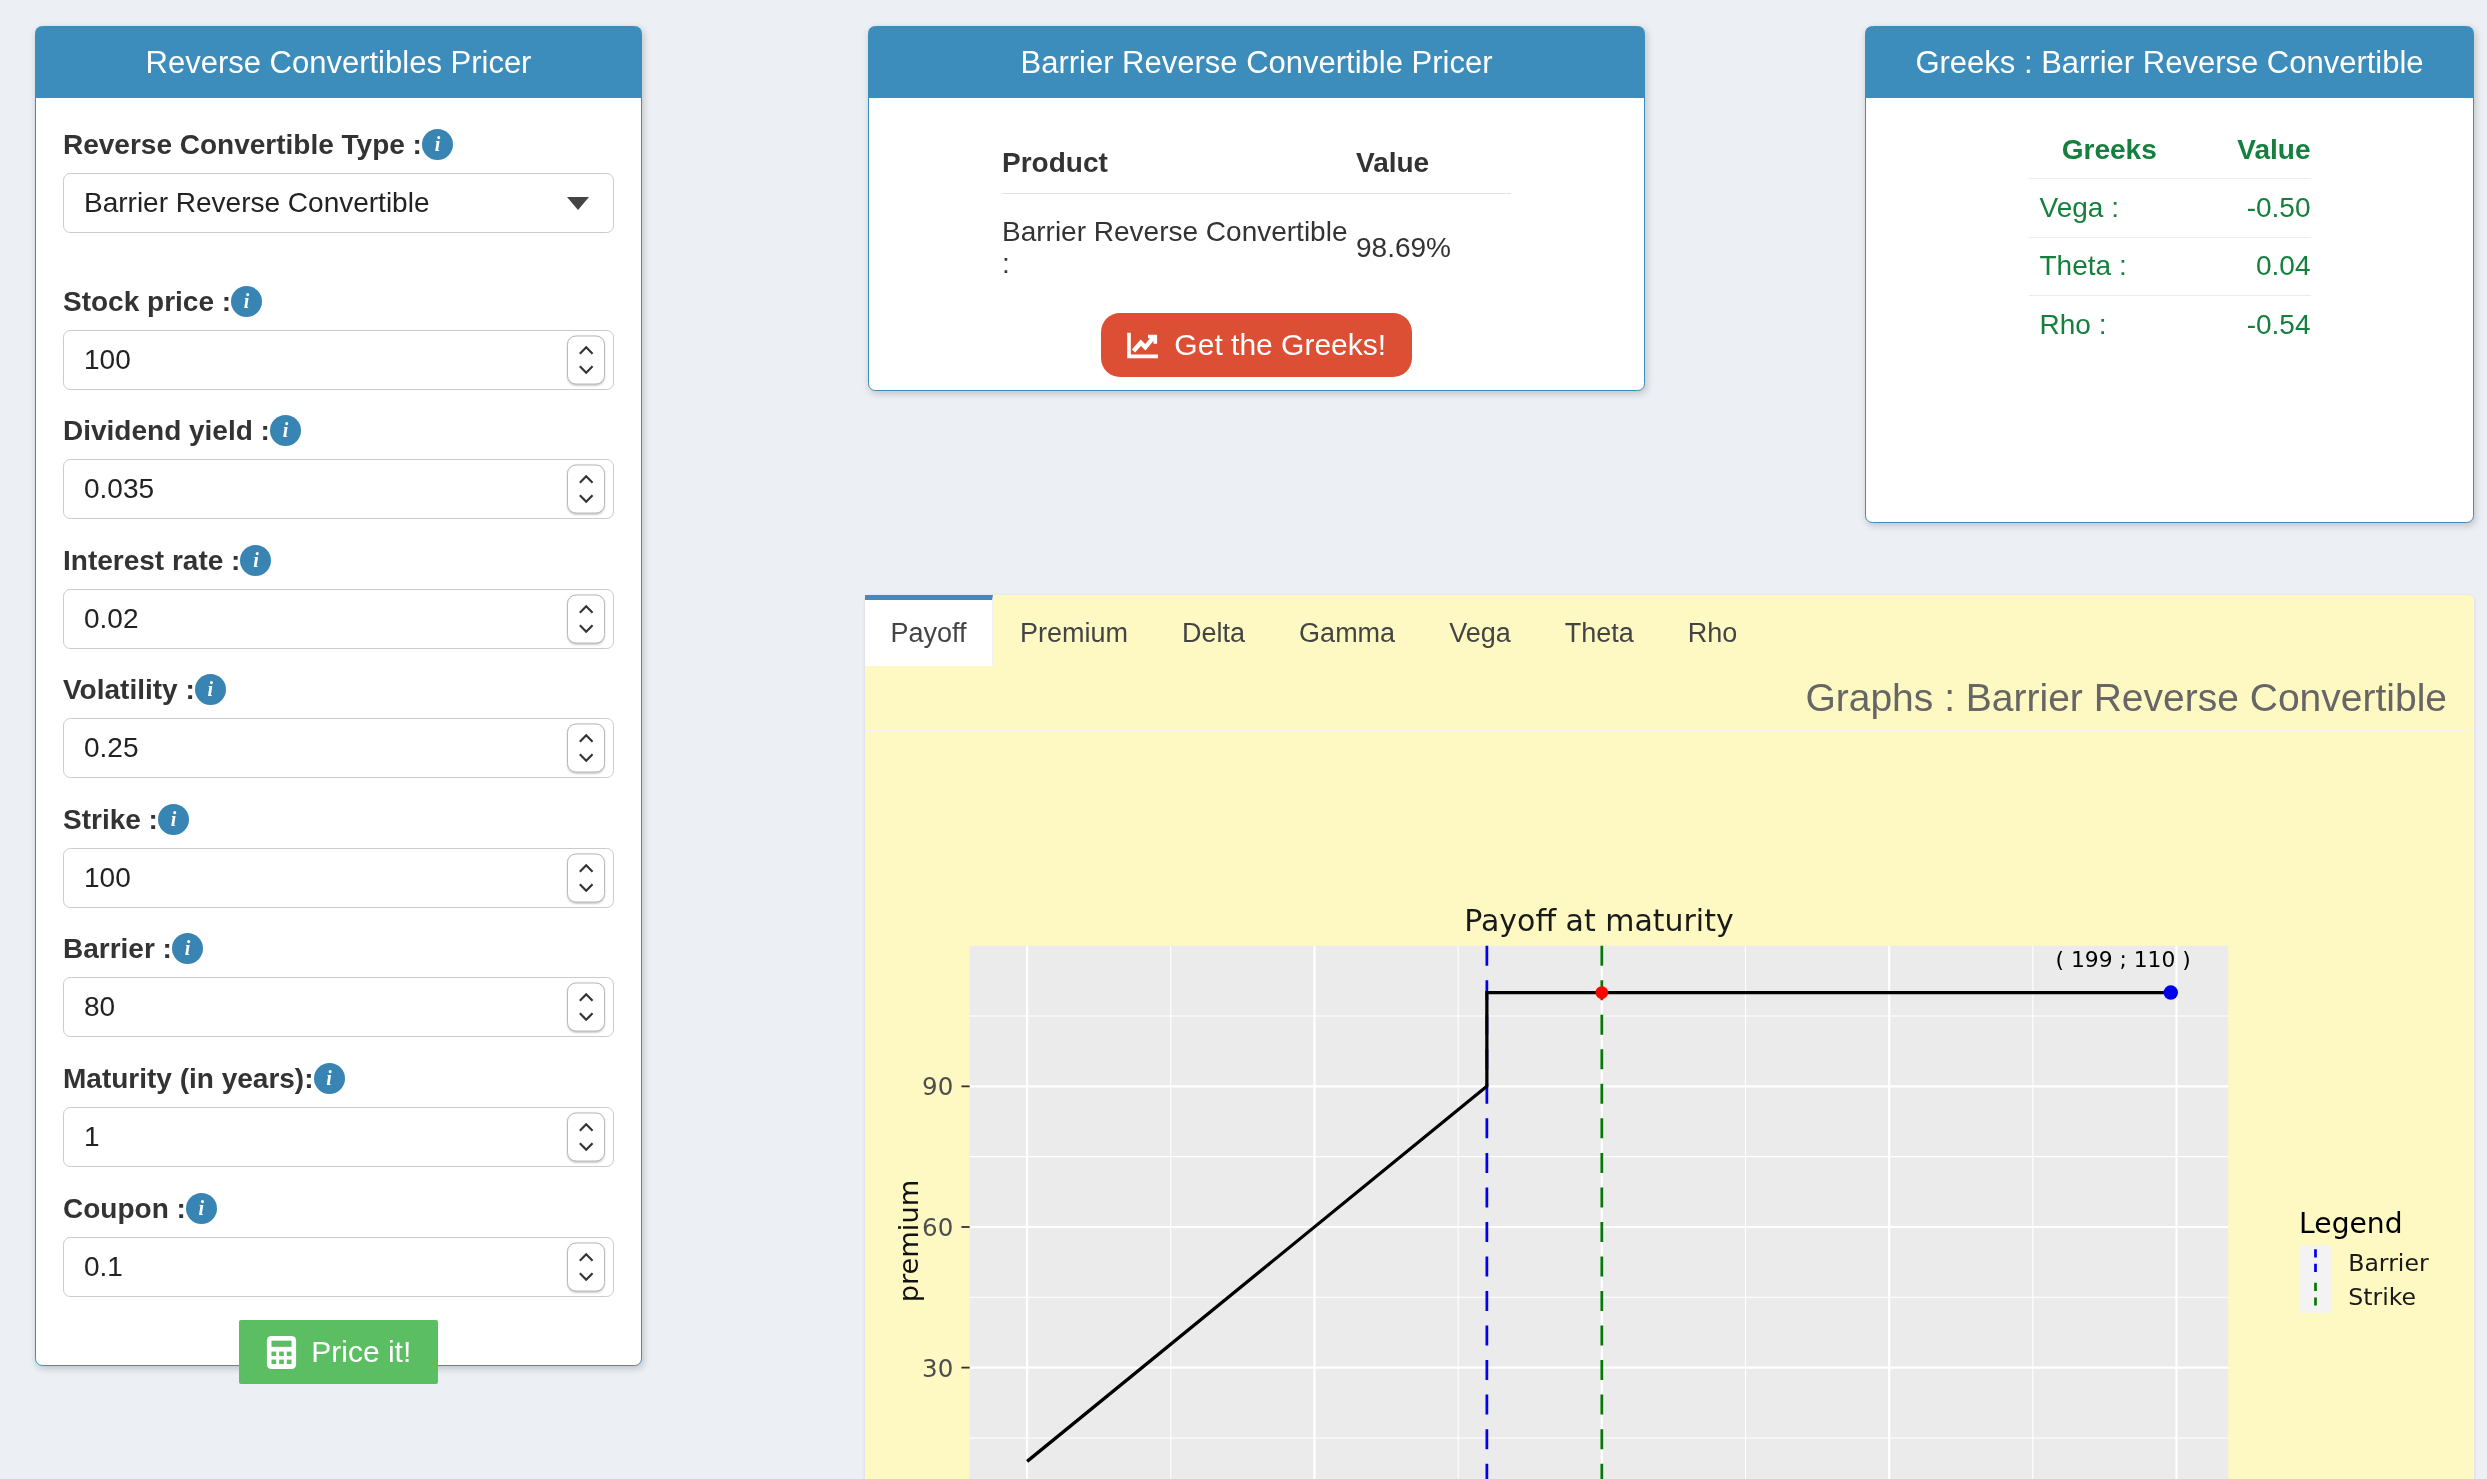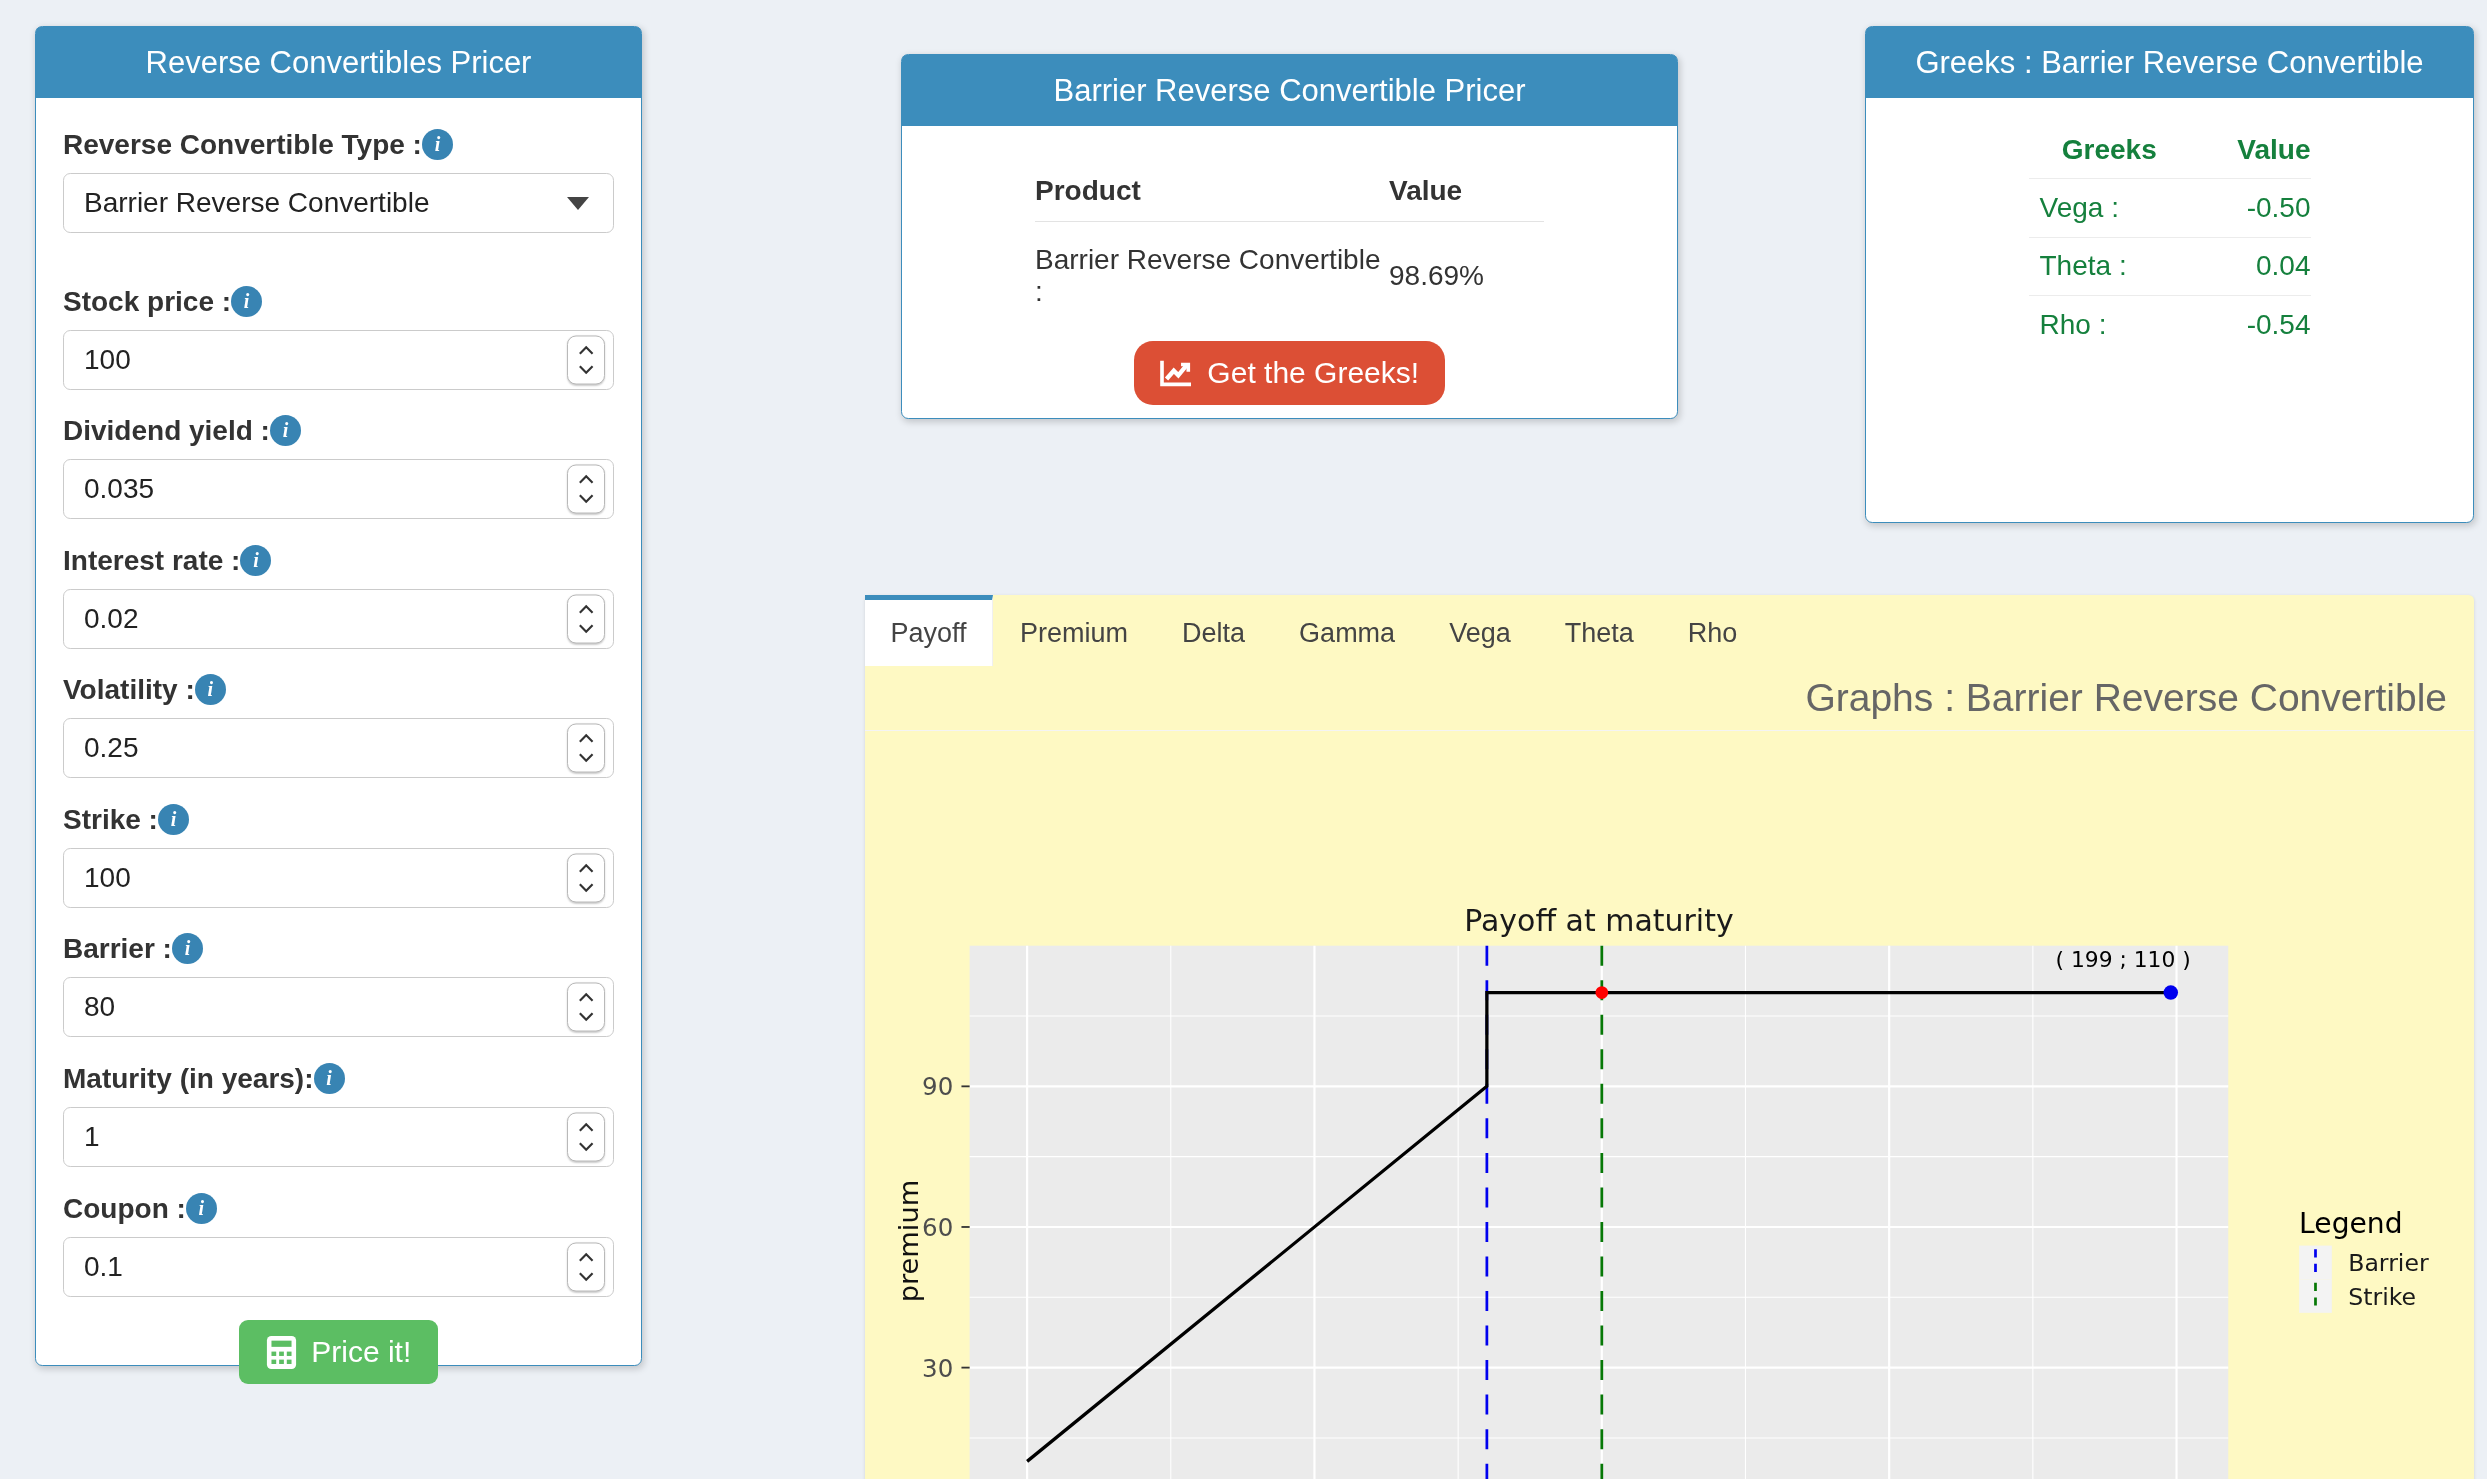--- a/index.html
+++ b/index.html
@@ -49,29 +49,29 @@
     position:absolute;right:8.2px;top:50%;transform:translateY(-50%);
     width:36px;height:47px;background:#fff;border:0.9px solid #b9b9b9;border-radius:9px;
     box-shadow:0 0.9px 1.8px rgba(0,0,0,.2);
     display:flex;flex-direction:column;align-items:center;justify-content:space-evenly;
   }
   .btn{
     display:flex;align-items:center;justify-content:center;gap:14.5px;
     color:#fff;border:none;cursor:pointer;white-space:nowrap;
   }
   #price-btn{
-    margin:12.7px auto 0;height:64px;padding:0 27px;border-radius:9px;
+    margin:12.7px auto 0;height:64px;padding:0 27px;border-radius:2px;
     background:#5cbe63;font-size:30px;width:max-content;
   }
   #greeks-btn{
     margin:33px auto 0;height:64px;padding:0 25.5px;border-radius:19px;
     background:#dc4f35;font-size:30px;width:max-content;
   }
   
-  #pricer-panel{left:901px;top:25.5px;width:775px;height:363px;margin-top:28px;}
+  #pricer-panel{left:868px;top:25.5px;width:775px;height:363px;}
   #pricer-panel table{
     width:509px;margin:49px auto 0;border-collapse:collapse;font-size:28px;color:#333;
   }
   #pricer-panel th{
     text-align:left;font-weight:bold;padding:0 0 14.5px 0;border-bottom:1.8px solid #e3e3e3;
   }
   #pricer-panel td{padding:22px 0 0 0;}
   #pricer-panel .col-value{width:155px;}
   
   #greeks-panel{left:1865px;top:25.5px;width:607px;height:495px;}

